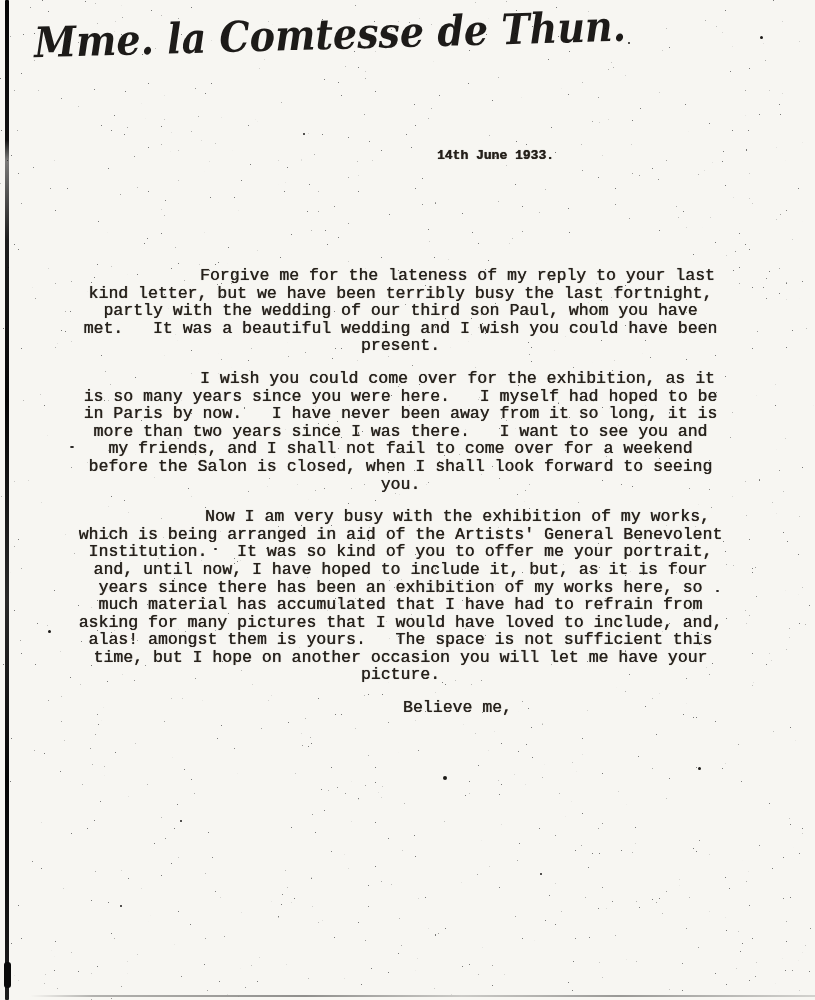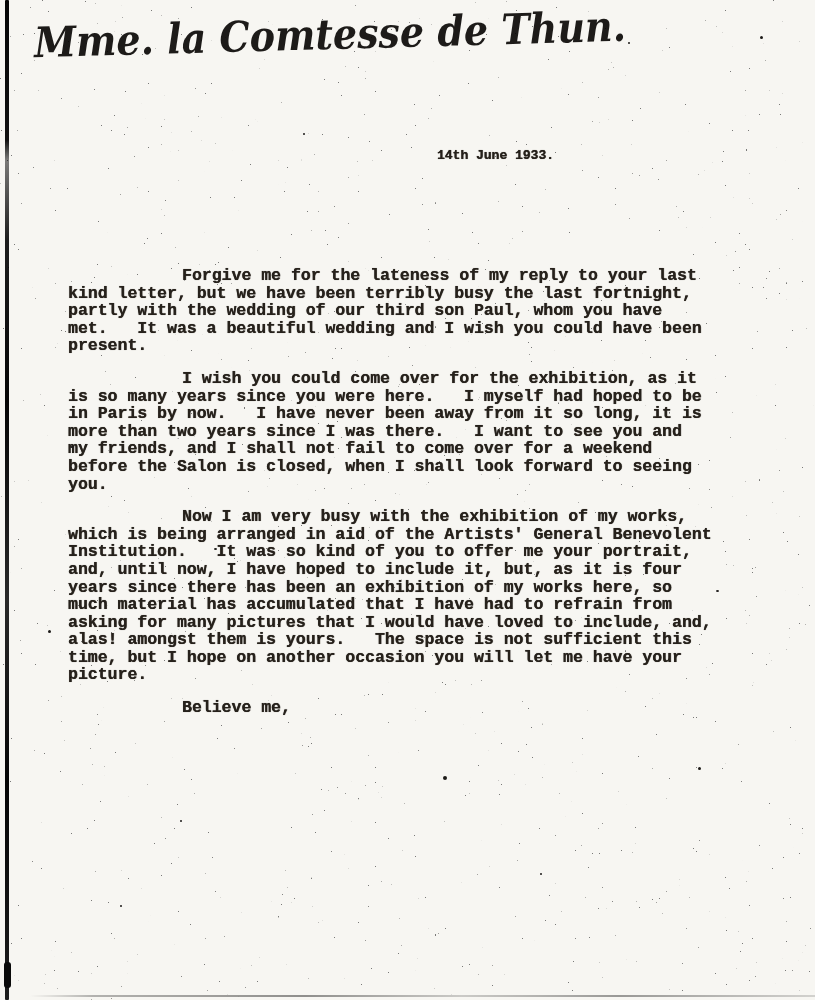--- a/index.html
+++ b/index.html
@@ -85,23 +85,24 @@
     text-shadow: 0 0 0.7px rgba(35,30,25,.85), 0.4px 0.4px 0 rgba(35,30,25,.5);
   }
   
   .letter-body {
     position: absolute;
     left: 68px;
     top: 267px;
     width: 665px;
     font-size: 16.5px;
     line-height: 17.6px;
-    font-weight: 700;
+    font-weight: 400;
     color: #26211b;
     text-shadow: 0 0 0.7px rgba(35,30,25,.8), 0.4px 0.4px 0 rgba(35,30,25,.45);
+    text-align: center;
   }
   .letter-body p {
     margin: 0 0 15px 0;
     white-space: pre-wrap;
     text-indent: 114px;
   }
   .letter-body p.letter-closing {
     margin-top: 6px;
   }
   

